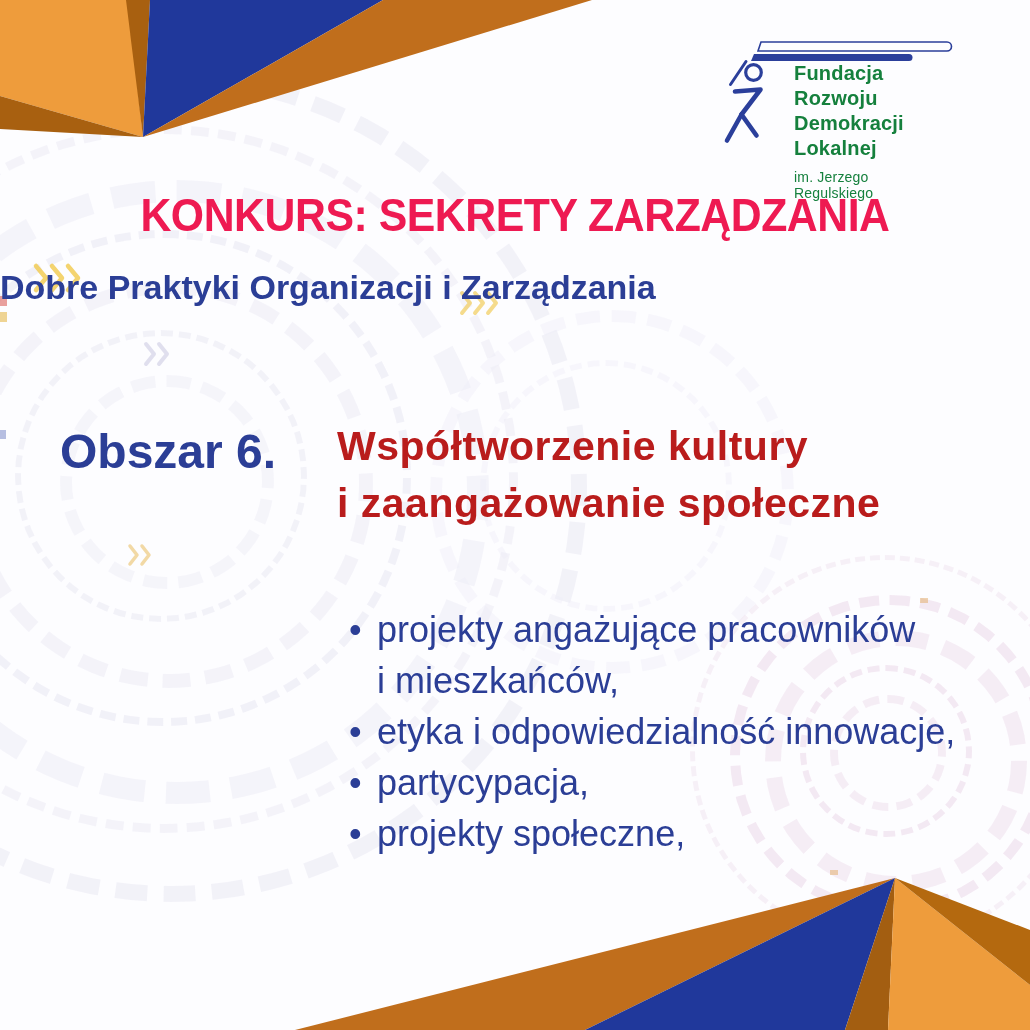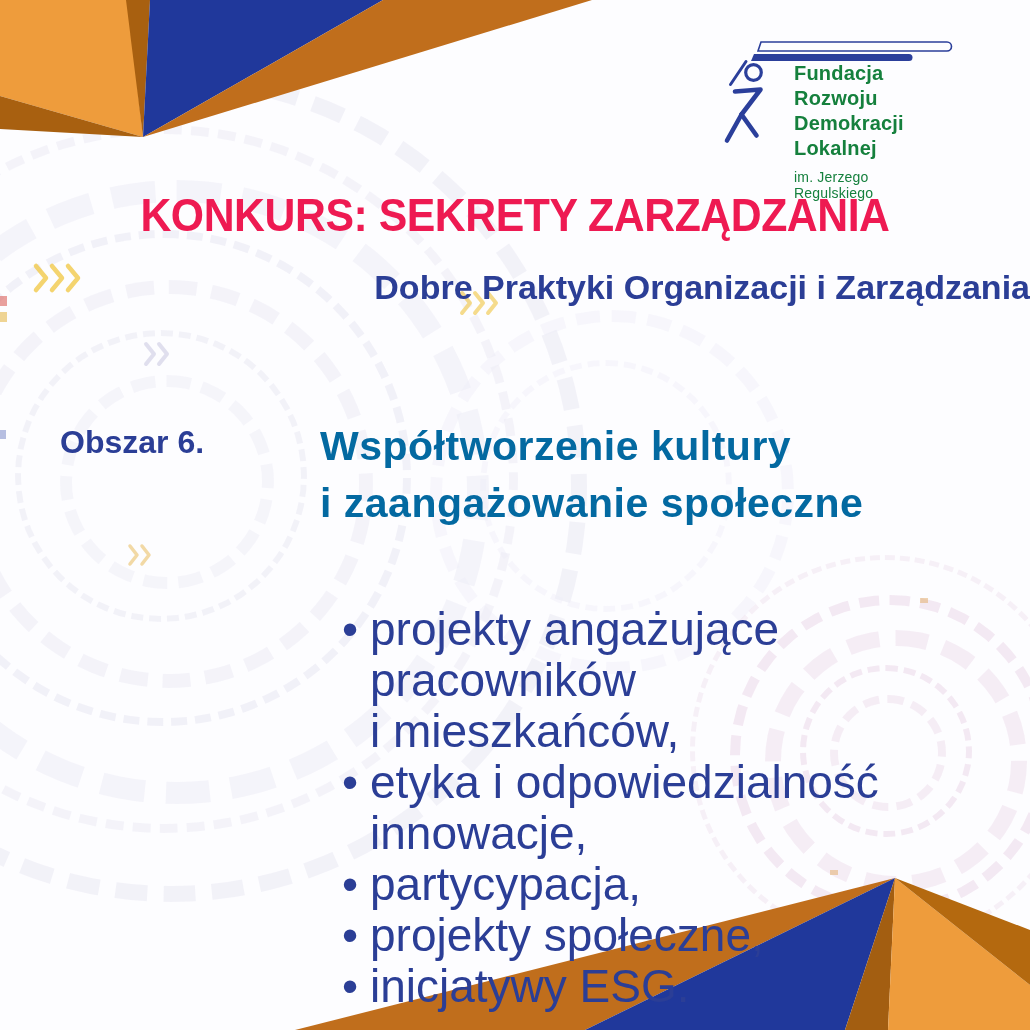--- a/index.html
+++ b/index.html
@@ -21,38 +21,38 @@
   .logo-sub{font-size:14px;font-weight:normal;margin-top:8px;letter-spacing:.2px;}
   
   .title{
     position:absolute;z-index:3;left:0;top:188px;width:1030px;margin:0;
     text-align:center;font-size:46px;font-weight:bold;letter-spacing:-.5px;
     color:#EE1A52;transform:scaleX(.93);transform-origin:center;
     white-space:nowrap;
   }
   .subtitle{
     position:absolute;z-index:3;left:0;top:261px;width:1030px;
-    text-align:right;font-size:34px;font-weight:bold;line-height:53px;
+    text-align:left;font-size:34px;font-weight:bold;line-height:53px;
     color:#2B3E96;
   }
   
   .section-label{
     position:absolute;z-index:3;left:60px;top:424px;
-    font-size:32px;font-weight:bold;color:#2B3E96;white-space:nowrap;
+    font-size:48px;font-weight:bold;color:#2B3E96;white-space:nowrap;
   }
   .section-heading{
-    position:absolute;z-index:3;left:320px;top:418px;width:660px;
+    position:absolute;z-index:3;left:337px;top:418px;width:660px;
     font-size:41px;font-weight:bold;line-height:57px;letter-spacing:.5px;
-    color:#0369a1;
+    color:#b91c1c;
   }
   
   .bullets{
-    position:absolute;z-index:3;left:342px;top:604px;width:660px;
+    position:absolute;z-index:3;left:349px;top:604px;width:660px;
     margin:0;padding:0;list-style:none;
-    font-size:46px;line-height:51px;color:#2B3E96;
+    font-size:36px;line-height:51px;color:#2B3E96;
   }
   .bullets li{position:relative;padding-left:28px;margin:0;}
   .bullets li::before{
     content:"•";position:absolute;left:0;top:0;color:#2B3E96;
   }
   .bullets li span{white-space:pre-line;}
 </style>
 </head>
 <body>
 
@@ -135,16 +135,15 @@
     <div>Współtworzenie kultury</div>
     <div>i zaangażowanie społeczne</div>
   </div>
 
   <ul class="bullets">
     <li><span>projekty angażujące pracowników
 i mieszkańców,</span></li>
     <li><span>etyka i odpowiedzialność innowacje,</span></li>
     <li><span>partycypacja,</span></li>
     <li><span>projekty społeczne,</span></li>
-    <li><span>inicjatywy ESG.</span></li>
   </ul>
 
 </div>
 
 </body></html>

